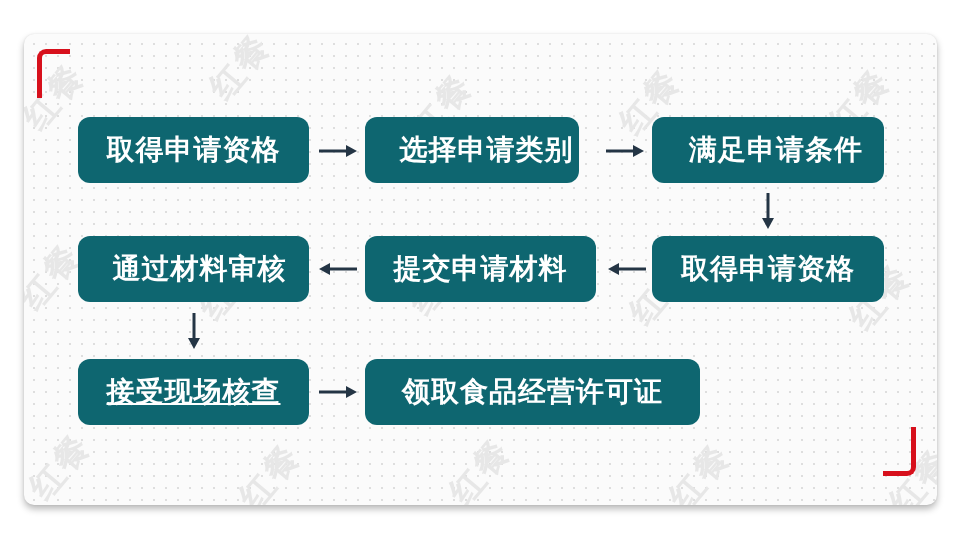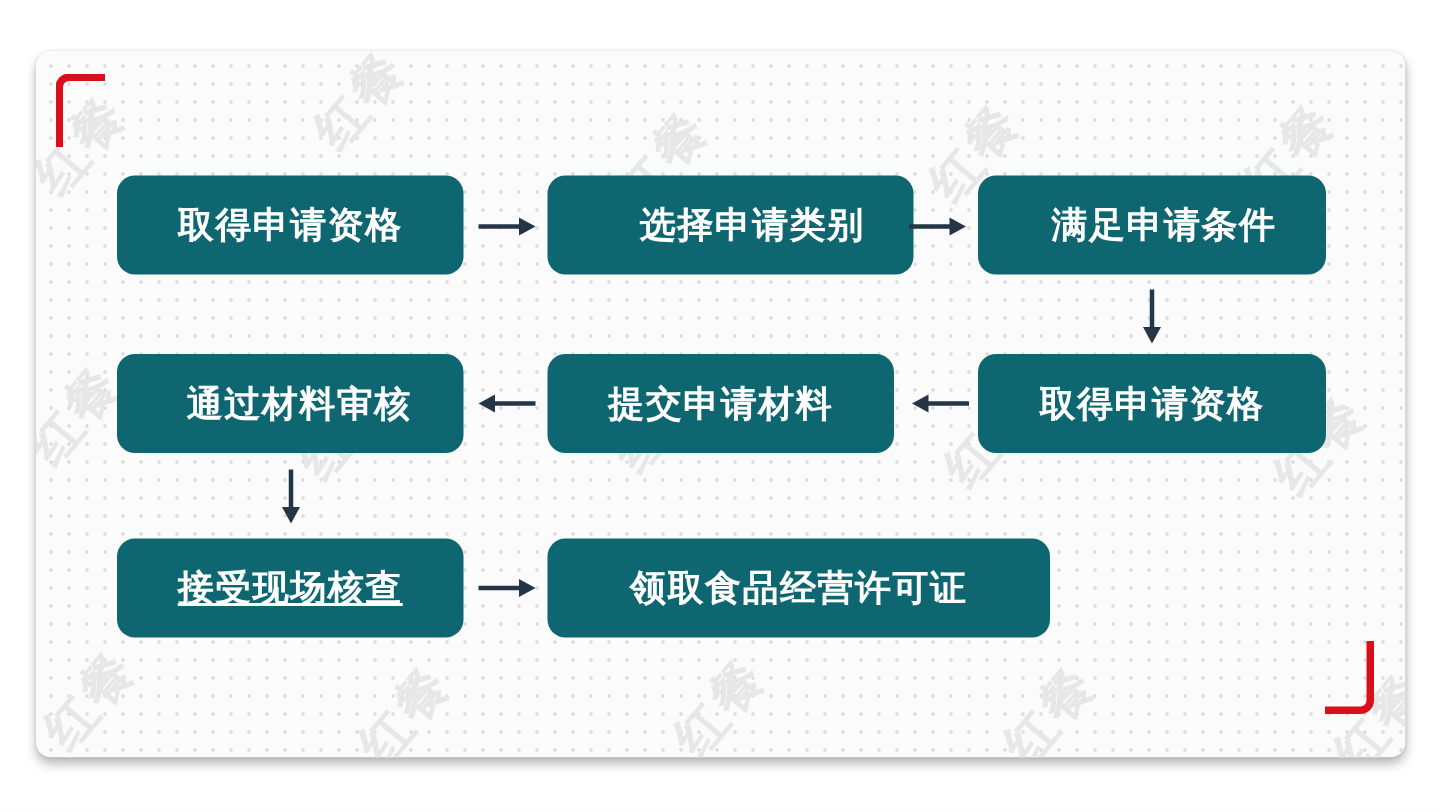--- a/index.html
+++ b/index.html
@@ -10,21 +10,21 @@
           background-image: radial-gradient(circle, #dedede 1px, transparent 1.3px);
           background-size:12px 12px; background-position:4px 4px;
           box-shadow: 0 4px 7px rgba(0,0,0,0.28), 0 0 2px rgba(0,0,0,0.10); overflow:hidden; }
   .wm { position:absolute; color:#e7e7e7; font-size:34px; font-weight:bold; transform:rotate(-50deg);
         letter-spacing:2px; white-space:nowrap; user-select:none; }
   .corner-tl { position:absolute; left:37px; top:49px; width:28px; height:44px;
                border-left:5px solid #d7101c; border-top:5px solid #d7101c; border-top-left-radius:9px; }
   .corner-br { position:absolute; left:883px; top:427px; width:28px; height:44px;
                border-right:5px solid #d7101c; border-bottom:5px solid #d7101c; border-bottom-right-radius:9px; }
   .step { position:absolute; height:66px; border-radius:12px; background:#0e6670; color:#ffffff;
-          font-size:24px; font-weight:bold; display:flex; align-items:center; justify-content:center;
+          font-size:28px; font-weight:bold; display:flex; align-items:center; justify-content:center;
           letter-spacing:1px; box-sizing:border-box; }
   .arrow { position:absolute; }
   .arrow svg { display:block; }
 </style>
 </head>
 <body>
 
 <div class="card">
   <span class="wm" style="left:-6px;top:40px;">红餐</span>
   <span class="wm" style="left:180px;top:10px;">红餐</span>
@@ -42,21 +42,21 @@
   <span class="wm" style="left:640px;top:420px;">红餐</span>
   <span class="wm" style="left:860px;top:425px;">红餐</span>
 </div>
 
 <div class="corner-tl"></div>
 <div class="corner-br"></div>
 
 <div class="step" style="left:78px;top:117px;width:231px;">
   <span>取得申请资格</span>
 </div>
-<div class="step" style="left:365px;top:117px;width:244px;padding-left:29px;">
+<div class="step" style="left:365px;top:117px;width:214px;padding-left:29px;">
   <span>选择申请类别</span>
 </div>
 <div class="step" style="left:652px;top:117px;width:232px;padding-left:16px;">
   <span>满足申请条件</span>
 </div>
 
 <div class="step" style="left:78px;top:236px;width:231px;padding-left:12px;">
   <span>通过材料审核</span>
 </div>
 <div class="step" style="left:365px;top:236px;width:231px;">

